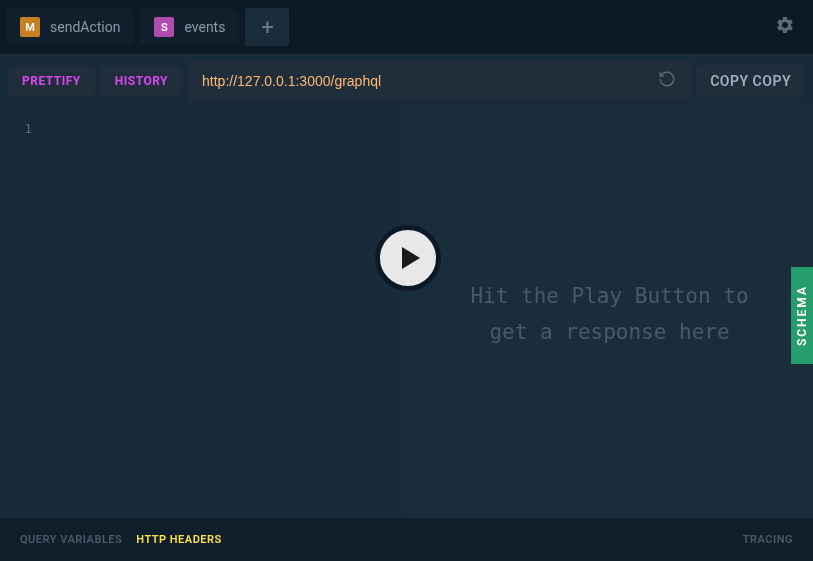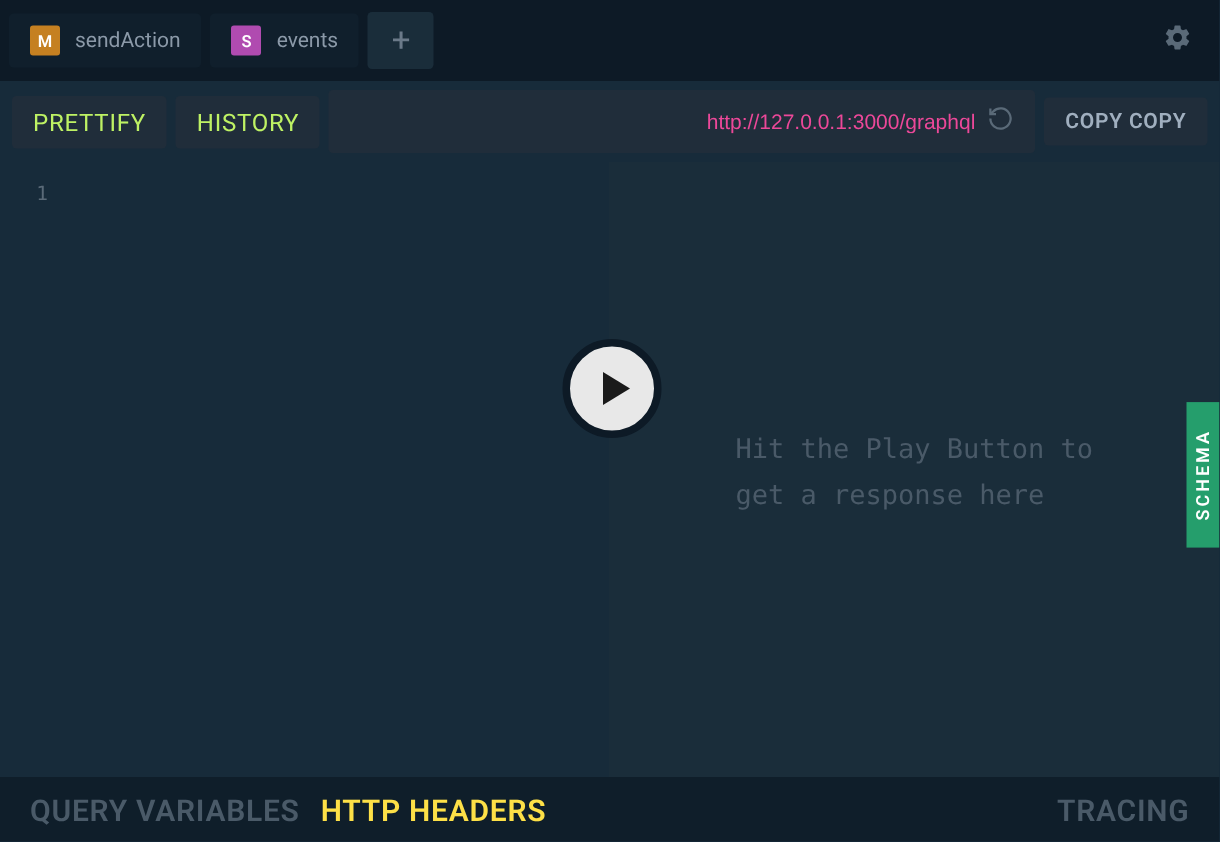--- a/index.html
+++ b/index.html
@@ -82,46 +82,45 @@
       display: flex;
       align-items: center;
       gap: 6px;
       padding: 6px 8px;
       background: #172b3a;
     }
     .tool-btn {
       padding: 8px 14px;
       background: #202d3a;
       border-radius: 3px;
-      color: #bef264;
-      font-size: 16px;
-      font-weight: 400;
+      color: #d946ef;
+      font-size: 12px;
+      font-weight: 700;
       letter-spacing: 0.5px;
       cursor: pointer;
     }
     .url-input {
       flex: 1;
       background: #202d3a;
       border: none;
       padding: 10px 14px;
       color: #8b99a8;
       font-size: 14px;
       border-radius: 3px;
       outline: none;
       display: flex;
       align-items: center;
     }
     .url-input input {
       flex: 1;
       background: transparent;
       border: none;
-      color: #ec4899;
+      color: #fdba74;
       font-size: 14px;
       outline: none;
-      text-align: right;
     }
     .reload-icon {
       color: #5a6a78;
       cursor: pointer;
       margin-left: 8px;
     }
     .copy-curl {
       padding: 8px 14px;
       background: #202d3a;
       border-radius: 3px;
@@ -153,21 +152,22 @@
       flex: 1;
       background: #1a2d3a;
       display: flex;
       align-items: center;
       justify-content: center;
       position: relative;
     }
     .response-placeholder {
       color: #4a5a68;
       font-family: "Menlo", monospace;
-      font-size: 18px;
+      font-size: 21px;
+      text-align: center;
       line-height: 1.7;
       white-space: pre-line;
     }
     .play-button {
       position: absolute;
       left: 375px;
       top: 118px;
       width: 66px;
       height: 66px;
       border-radius: 50%;
@@ -209,21 +209,21 @@
       right: 0;
       height: 43px;
       background: #0f1e2a;
       display: flex;
       align-items: center;
       padding: 0 20px;
       gap: 14px;
     }
     .bottom-tab {
       color: #4a5a68;
-      font-size: 20px;
+      font-size: 11px;
       font-weight: 600;
       letter-spacing: 0.5px;
       cursor: pointer;
     }
     .bottom-tab.active {
       color: #fde047;
     }
     .bottom-right {
       margin-left: auto;
     }

